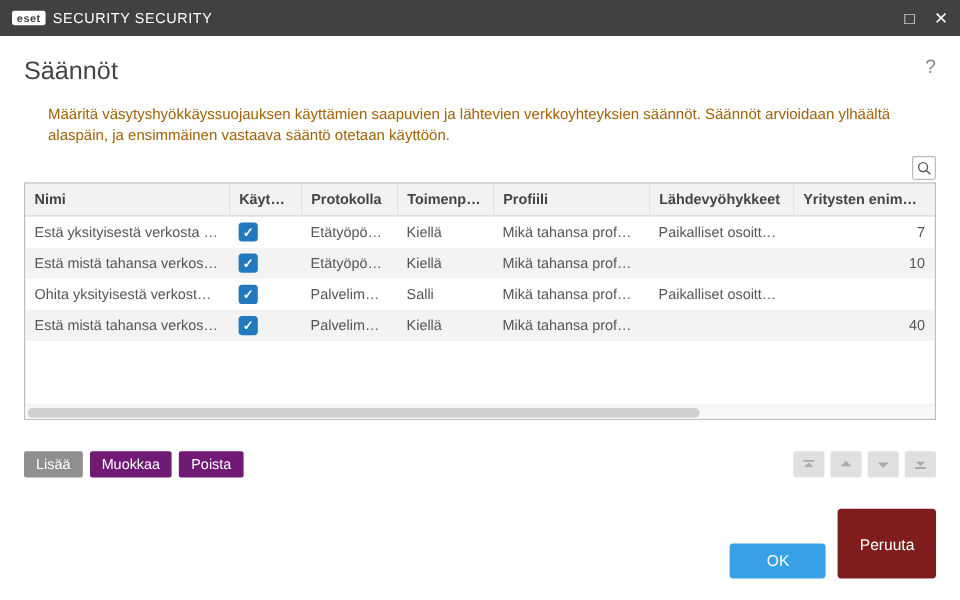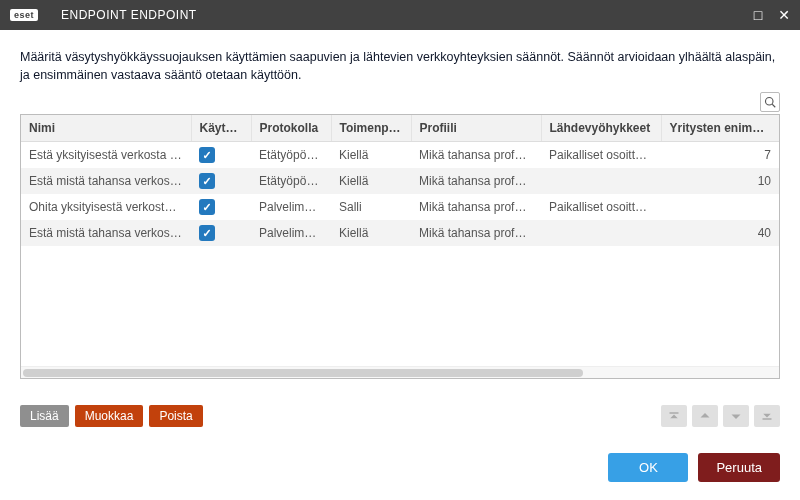--- a/index.html
+++ b/index.html
@@ -1,28 +1,28 @@
 <!DOCTYPE html>
 <html><head>
 <meta charset="utf-8">
 <style>
 * { box-sizing: border-box; margin: 0; padding: 0; font-family: "Segoe UI", Arial, sans-serif; }
 body { background: #fff; width: 800px; height: 500px; overflow: hidden; display: flex; flex-direction: column; }
 
 .titlebar { background: #414141; color: #fff; height: 30px; display: flex; align-items: center; padding: 0 10px; }
-.titlebar .brand { font-size: 12px; letter-spacing: 0.5px; display: flex; align-items: center; gap: 23px; }
+.titlebar .brand { font-size: 12px; letter-spacing: 0.5px; display: flex; align-items: center; gap: 6px; }
 .titlebar .brand .logo { background: #fff; color: #414141; font-size: 9px; font-weight: bold; padding: 1px 4px; border-radius: 2px; }
 .titlebar .win-controls { margin-left: auto; display: flex; gap: 16px; }
 .titlebar .win-controls span { cursor: pointer; font-size: 14px; }
 
 .content { flex: 1; padding: 18px 20px 12px 20px; display: flex; flex-direction: column; position: relative; }
 .header-row { display: flex; align-items: flex-start; }
 h1 { font-size: 21px; font-weight: 400; color: #444; margin-bottom: 14px; }
 .help-icon { margin-left: auto; color: #888; font-size: 16px; cursor: pointer; }
-.description { font-size: 12.5px; color: #0f172a; line-height: 1.45; margin-bottom: 8px; }
+.description { font-size: 12.5px; color: #a16207; line-height: 1.45; margin-bottom: 8px; margin-left: 20px; }
 
 .search-row { display: flex; justify-content: flex-end; margin-bottom: 2px; }
 .search-btn { width: 20px; height: 20px; border: 1px solid #bbb; background: #fff; display: flex; align-items: center; justify-content: center; cursor: pointer; font-size: 12px; color: #555; border-radius: 2px; }
 
 .table-wrap { border: 1px solid #bcbcbc; flex: 1; overflow: hidden; display: flex; flex-direction: column; background: #fff; gap: 20px; }
 .table-scroll { overflow: auto; flex: 1; }
 table { border-collapse: collapse; width: 100%; font-size: 12px; table-layout: fixed; }
 thead th { background: #f2f2f2; text-align: left; font-weight: 600; color: #444; padding: 6px 8px; border-bottom: 1px solid #ddd; border-right: 1px solid #e3e3e3; white-space: nowrap; overflow: hidden; text-overflow: ellipsis; }
 tbody td { padding: 5px 8px; color: #555; white-space: nowrap; overflow: hidden; text-overflow: ellipsis; }
 tbody tr:nth-child(even) { background: #f3f3f3; }
@@ -34,46 +34,50 @@
 .col-lahde { width: 120px; }
 .col-yrit { width: 122px; text-align: left; }
 td.num { text-align: right; padding-right: 12px; }
 
 .chk { display: inline-flex; width: 16px; height: 16px; background: #2379be; border-radius: 3px; align-items: center; justify-content: center; color: #fff; font-size: 11px; font-weight: bold; }
 
 .hscroll-fake { height: 12px; background: #f7f7f7; border-top: 1px solid #eee; position: relative; }
 .hscroll-fake .thumb { position: absolute; left: 2px; top: 2px; height: 8px; width: 560px; background: #cfcfcf; border-radius: 4px; }
 
 .actions-row { display: flex; align-items: flex-start; margin-top: 26px; gap: 6px; }
-.btn-small { background: #c2410c; color: #fff; border: none; padding: 4px 10px; font-size: 12px; border-radius: 2px; cursor: pointer; }
+.btn-small { background: #701a75; color: #fff; border: none; padding: 4px 10px; font-size: 12px; border-radius: 2px; cursor: pointer; }
 .btn-small.primary { background: #8f8f8f; }
 .nav-btns { margin-left: auto; display: flex; gap: 5px; }
 .nav-btn { width: 26px; height: 22px; background: #e0e0e0; border: none; border-radius: 2px; cursor: pointer; color: #888; display: flex; align-items: center; justify-content: center; }
 .nav-btn svg { width: 12px; height: 12px; fill: #aaa; }
 
 .footer { display: flex; justify-content: flex-end; gap: 10px; padding: 14px 20px 18px 20px; }
 .btn { min-width: 80px; padding: 7px 18px; font-size: 13px; border-radius: 3px; border: none; cursor: pointer; color: #fff; }
-.btn-ok { background: #37a0e6; }
+.btn-ok { background: #37a0e6; margin-top: 29px; }
 .btn-cancel { background: #7f1d1d; }
 </style>
 </head>
 <body>
 
 <div class="titlebar">
   <div class="brand">
     <span class="logo">eset</span>
-    <span>ENDPOINT ENDPOINT</span>
+    <span>SECURITY SECURITY</span>
   </div>
   <div class="win-controls">
     <span>□</span>
     <span>✕</span>
   </div>
 </div>
 
 <div class="content">
+  <div class="header-row">
+    <h1>Säännöt</h1>
+    <span class="help-icon">?</span>
+  </div>
   <p class="description">Määritä väsytyshyökkäyssuojauksen käyttämien saapuvien ja lähtevien verkkoyhteyksien säännöt. Säännöt arvioidaan ylhäältä alaspäin, ja ensimmäinen vastaava sääntö otetaan käyttöön.</p>
 
   <div class="search-row">
     <div class="search-btn">
       <svg width="12" height="12" viewBox="0 0 16 16">
           <circle cx="7" cy="7" r="5" fill="none" stroke="#555" stroke-width="1.5"></circle>
           <line x1="11" y1="11" x2="15" y2="15" stroke="#555" stroke-width="1.5"></line>
         </svg>
     </div>
   </div>

